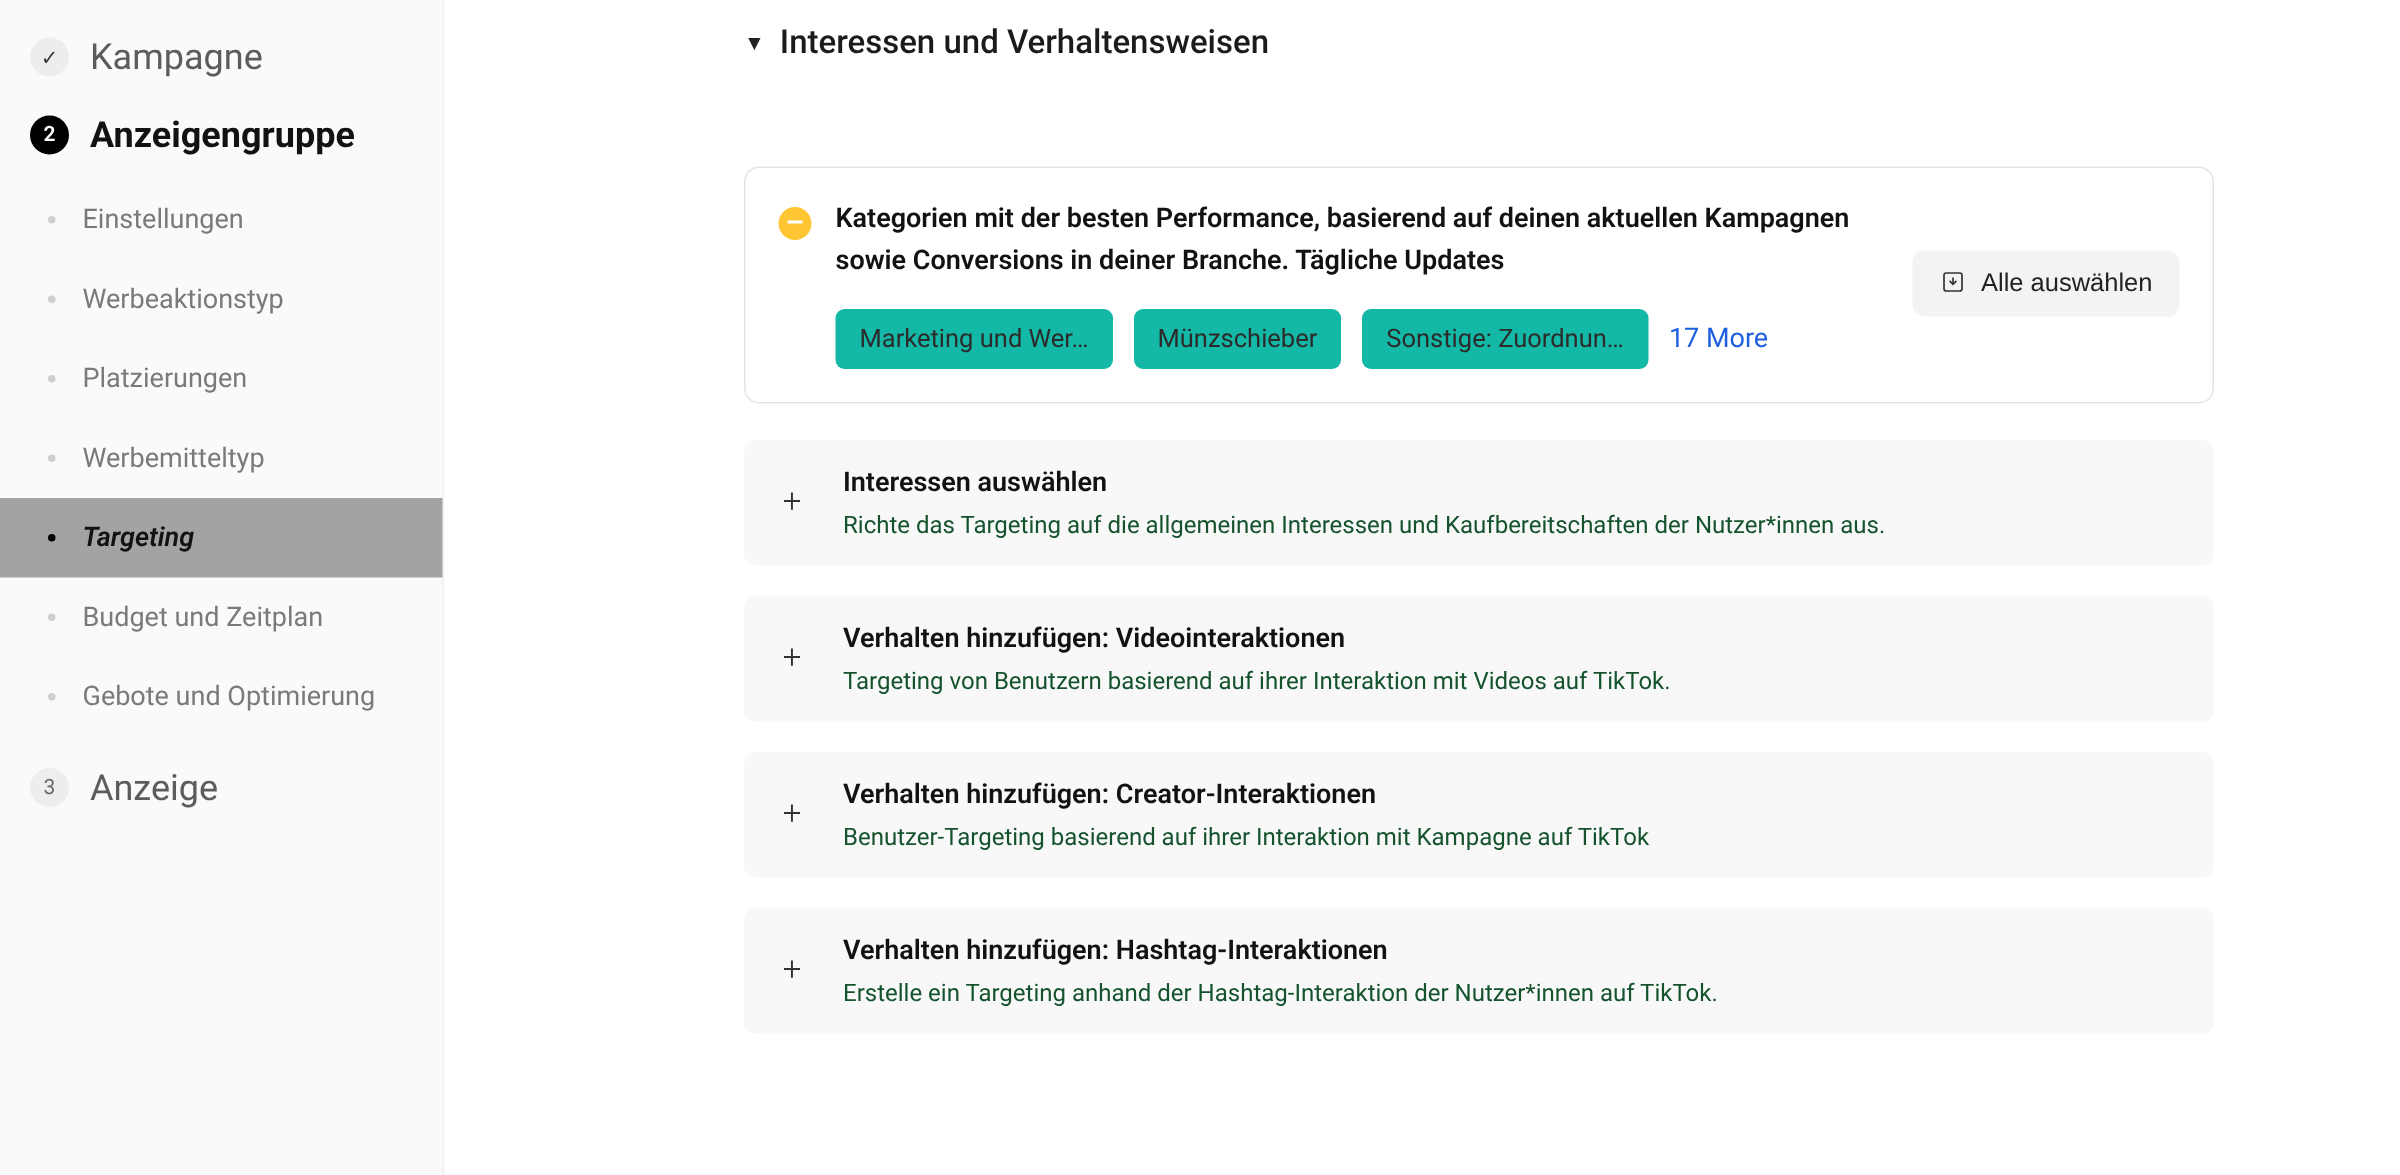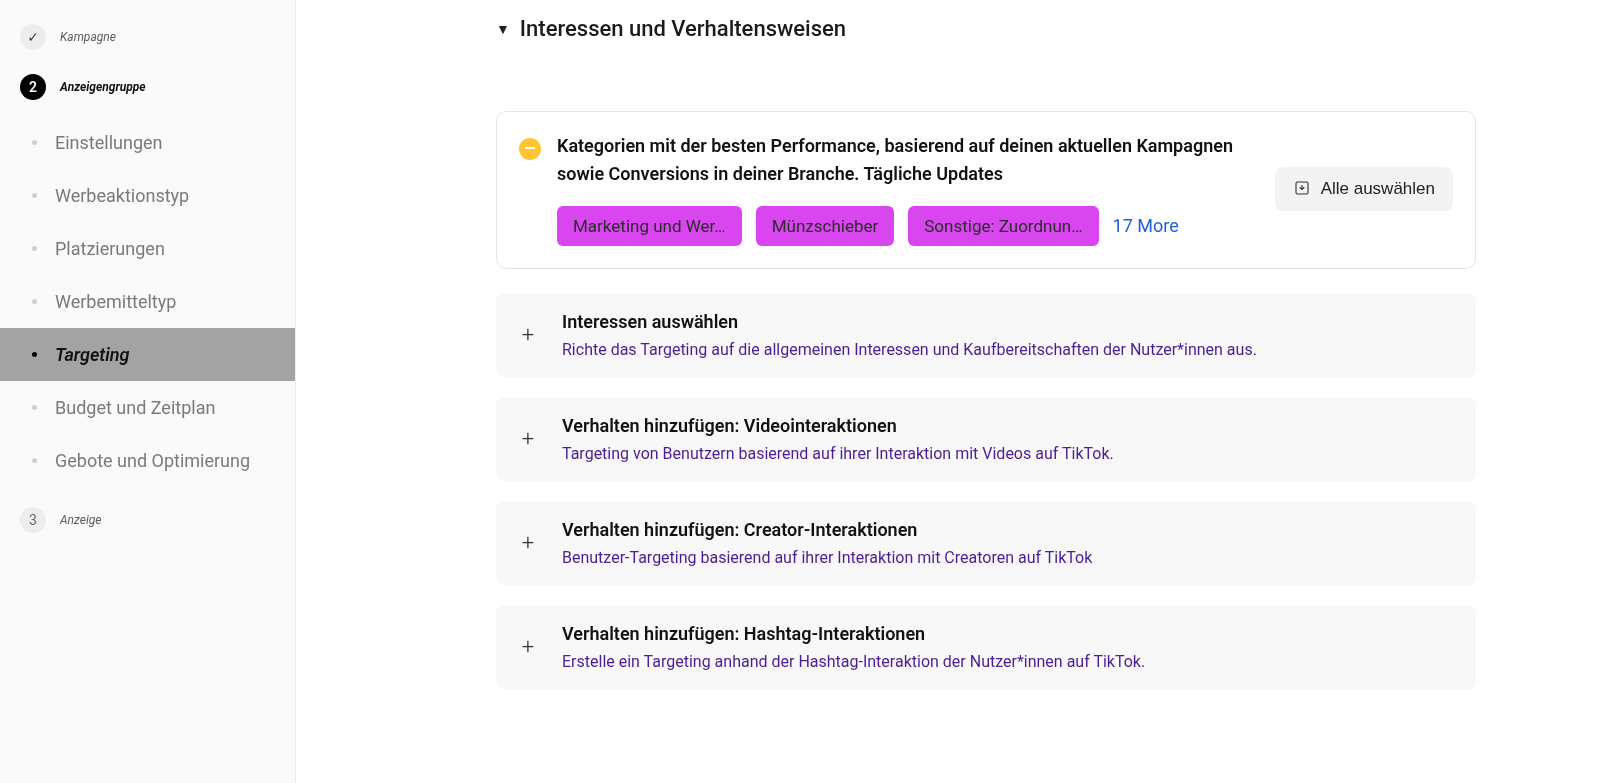--- a/index.html
+++ b/index.html
@@ -33,21 +33,21 @@
     width: 26px; height: 26px;
     border-radius: 50%;
     display: flex; align-items: center; justify-content: center;
     font-size: 14px;
     background: #ededed;
     color: #6a6a6a;
     flex-shrink: 0;
   }
   .step-badge.check { background: #ededed; color: #3a3a3a; }
   .step-badge.active { background: #000; color: #fff; font-weight: 600; }
-  .step-label { font-size: 12px; color: #5c5c5c; font-style: italic; }
+  .step-label { font-size: 24px; color: #5c5c5c; }
   .step-label.active { color: #121212; font-weight: 700; }
 
   .sub-items { padding: 4px 0 8px 0; }
   .sub-item {
     display: flex;
     align-items: center;
     gap: 18px;
     padding: 16px 20px 16px 32px;
     cursor: pointer;
   }
@@ -98,21 +98,21 @@
   .reco-icon::after {
     content: "";
     position: absolute;
     left: 6px; right: 6px; top: 9px;
     height: 2px; background: #fff;
   }
   .reco-body { flex: 1; }
   .reco-text { font-size: 18px; font-weight: 600; color: #121212; line-height: 1.55; }
   .reco-tags { display: flex; flex-wrap: wrap; gap: 14px; align-items: center; margin-top: 18px; }
   .tag {
-    background: #d946ef;
+    background: #14b8a6;
     border-radius: 6px;
     padding: 10px 16px;
     font-size: 17px;
     color: #2b2b2b;
     max-width: 210px;
     white-space: nowrap;
     overflow: hidden;
     text-overflow: ellipsis;
     cursor: pointer;
   }
@@ -145,21 +145,21 @@
   }
   .plus-icon {
     font-size: 22px;
     color: #333;
     width: 20px;
     text-align: center;
     flex-shrink: 0;
     font-weight: 300;
   }
   .add-body .add-title { font-size: 18px; font-weight: 600; color: #121212; margin-bottom: 8px; }
-  .add-body .add-desc { font-size: 16px; color: #4c1d95; }
+  .add-body .add-desc { font-size: 16px; color: #14532d; }
 </style>
 </head>
 <body>
 
 <div class="layout">
   <nav class="sidebar">
 
     <div class="step-row">
       <div class="step-badge check">✓</div>
       <div class="step-label">Kampagne</div>
@@ -250,21 +250,21 @@
         <div class="add-body">
           <div class="add-title">Verhalten hinzufügen: Videointeraktionen</div>
           <div class="add-desc">Targeting von Benutzern basierend auf ihrer Interaktion mit Videos auf TikTok.</div>
         </div>
       </div>
 
       <div class="add-row">
         <div class="plus-icon">+</div>
         <div class="add-body">
           <div class="add-title">Verhalten hinzufügen: Creator-Interaktionen</div>
-          <div class="add-desc">Benutzer-Targeting basierend auf ihrer Interaktion mit Creatoren auf TikTok</div>
+          <div class="add-desc">Benutzer-Targeting basierend auf ihrer Interaktion mit Kampagne auf TikTok</div>
         </div>
       </div>
 
       <div class="add-row">
         <div class="plus-icon">+</div>
         <div class="add-body">
           <div class="add-title">Verhalten hinzufügen: Hashtag-Interaktionen</div>
           <div class="add-desc">Erstelle ein Targeting anhand der Hashtag-Interaktion der Nutzer*innen auf TikTok.</div>
         </div>
       </div>

